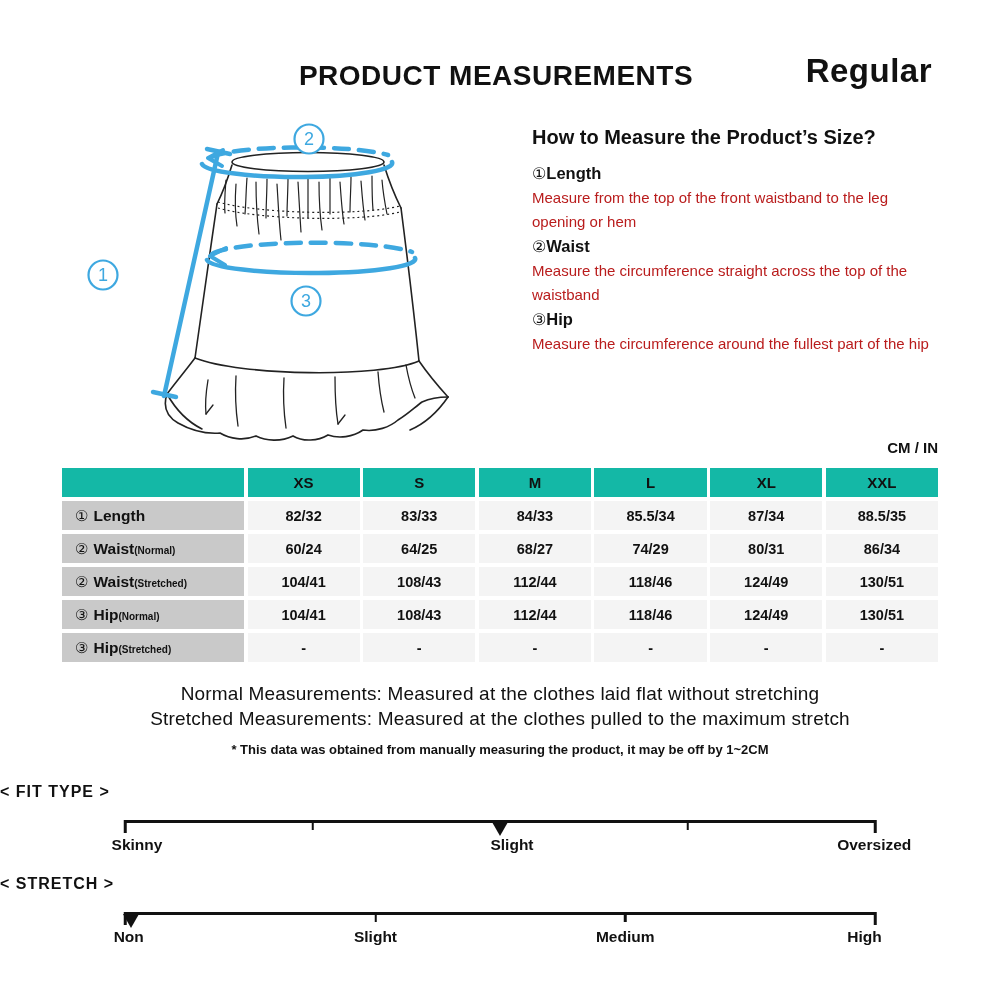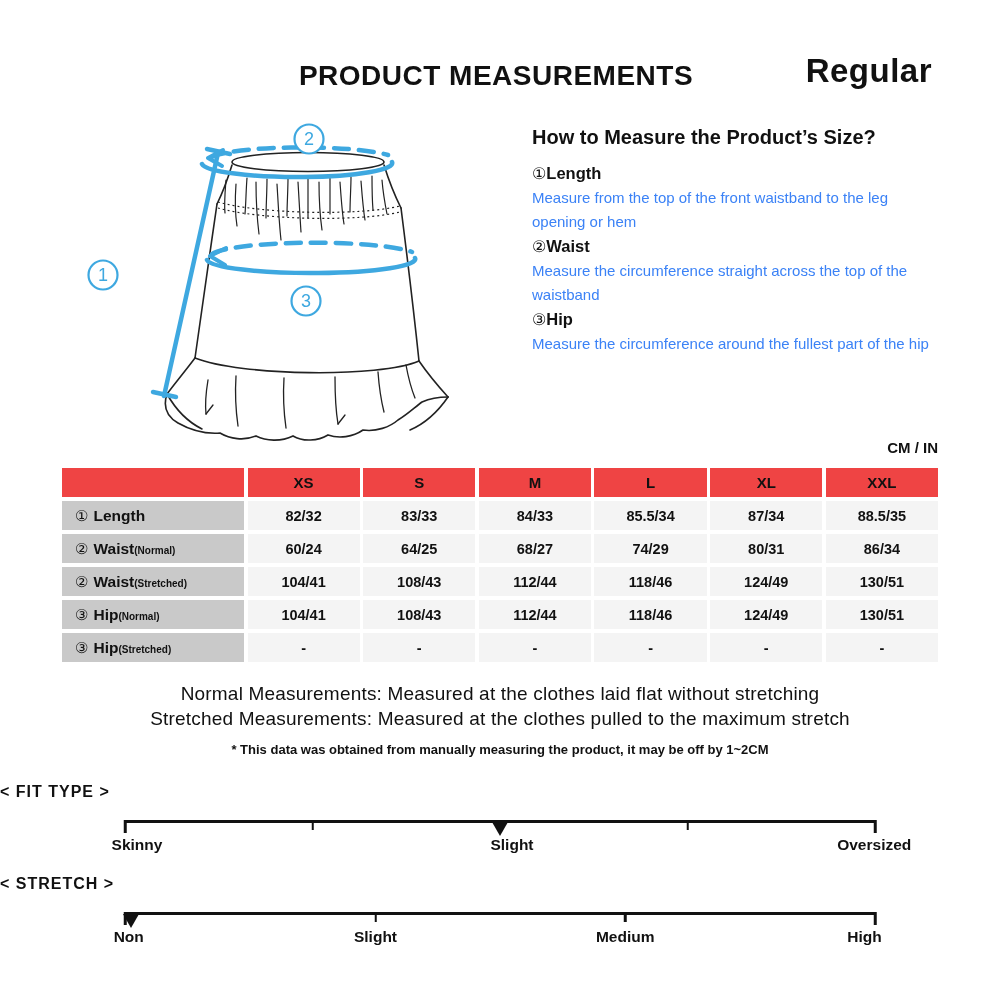--- a/index.html
+++ b/index.html
@@ -10,29 +10,29 @@
          font-size:28px;font-weight:800;letter-spacing:.5px;}
   .brand{position:absolute;right:68px;top:52px;font-size:33px;font-weight:800;letter-spacing:.5px;}
   
   .diagram{position:absolute;left:60px;top:118px;width:440px;height:345px;}
   .diagram svg{width:100%;height:100%;display:block;}
   
   .howto{position:absolute;left:532px;top:126px;width:408px;}
   .howto h2{margin:0 0 12px 0;font-size:20px;font-weight:800;}
   .howto .item-title{font-size:16.5px;font-weight:800;line-height:24px;}
   .howto .item-title .cnum{font-weight:400;font-size:16px;}
-  .howto .item-desc{font-size:15px;color:#3b82f6;line-height:24px;}
+  .howto .item-desc{font-size:15px;color:#b91c1c;line-height:24px;}
   
   .unit{position:absolute;right:62px;top:439px;font-size:15px;font-weight:800;}
   
   .mtable{position:absolute;left:62px;top:468px;width:876px;display:grid;
           grid-template-columns:182px repeat(6,1fr);gap:4px 3.5px;}
   .cell{height:29px;display:flex;align-items:center;justify-content:center;
         background:#f4f4f4;font-size:14.5px;font-weight:700;}
-  .cell.head{background:#ef4444;font-size:15px;}
+  .cell.head{background:#14b8a6;font-size:15px;}
   .cell.rlabel{background:#c9c9c9;justify-content:flex-start;padding-left:13px;
                font-size:15.5px;box-sizing:border-box;}
   .cell.rlabel .cnum{font-weight:400;font-size:15px;margin-right:5px;}
   .cell.rlabel .sub{font-size:10px;align-self:center;margin-top:3px;}
   
   .notes{position:absolute;left:0;right:0;top:681px;text-align:center;}
   .notes .nline{font-size:19px;font-weight:400;line-height:25px;letter-spacing:.2px;}
   .notes .foot{margin-top:11px;font-size:13px;font-weight:700;}
   
   .scale-title{position:absolute;left:0;right:12px;text-align:left;font-size:16px;font-weight:800;letter-spacing:1px;}

